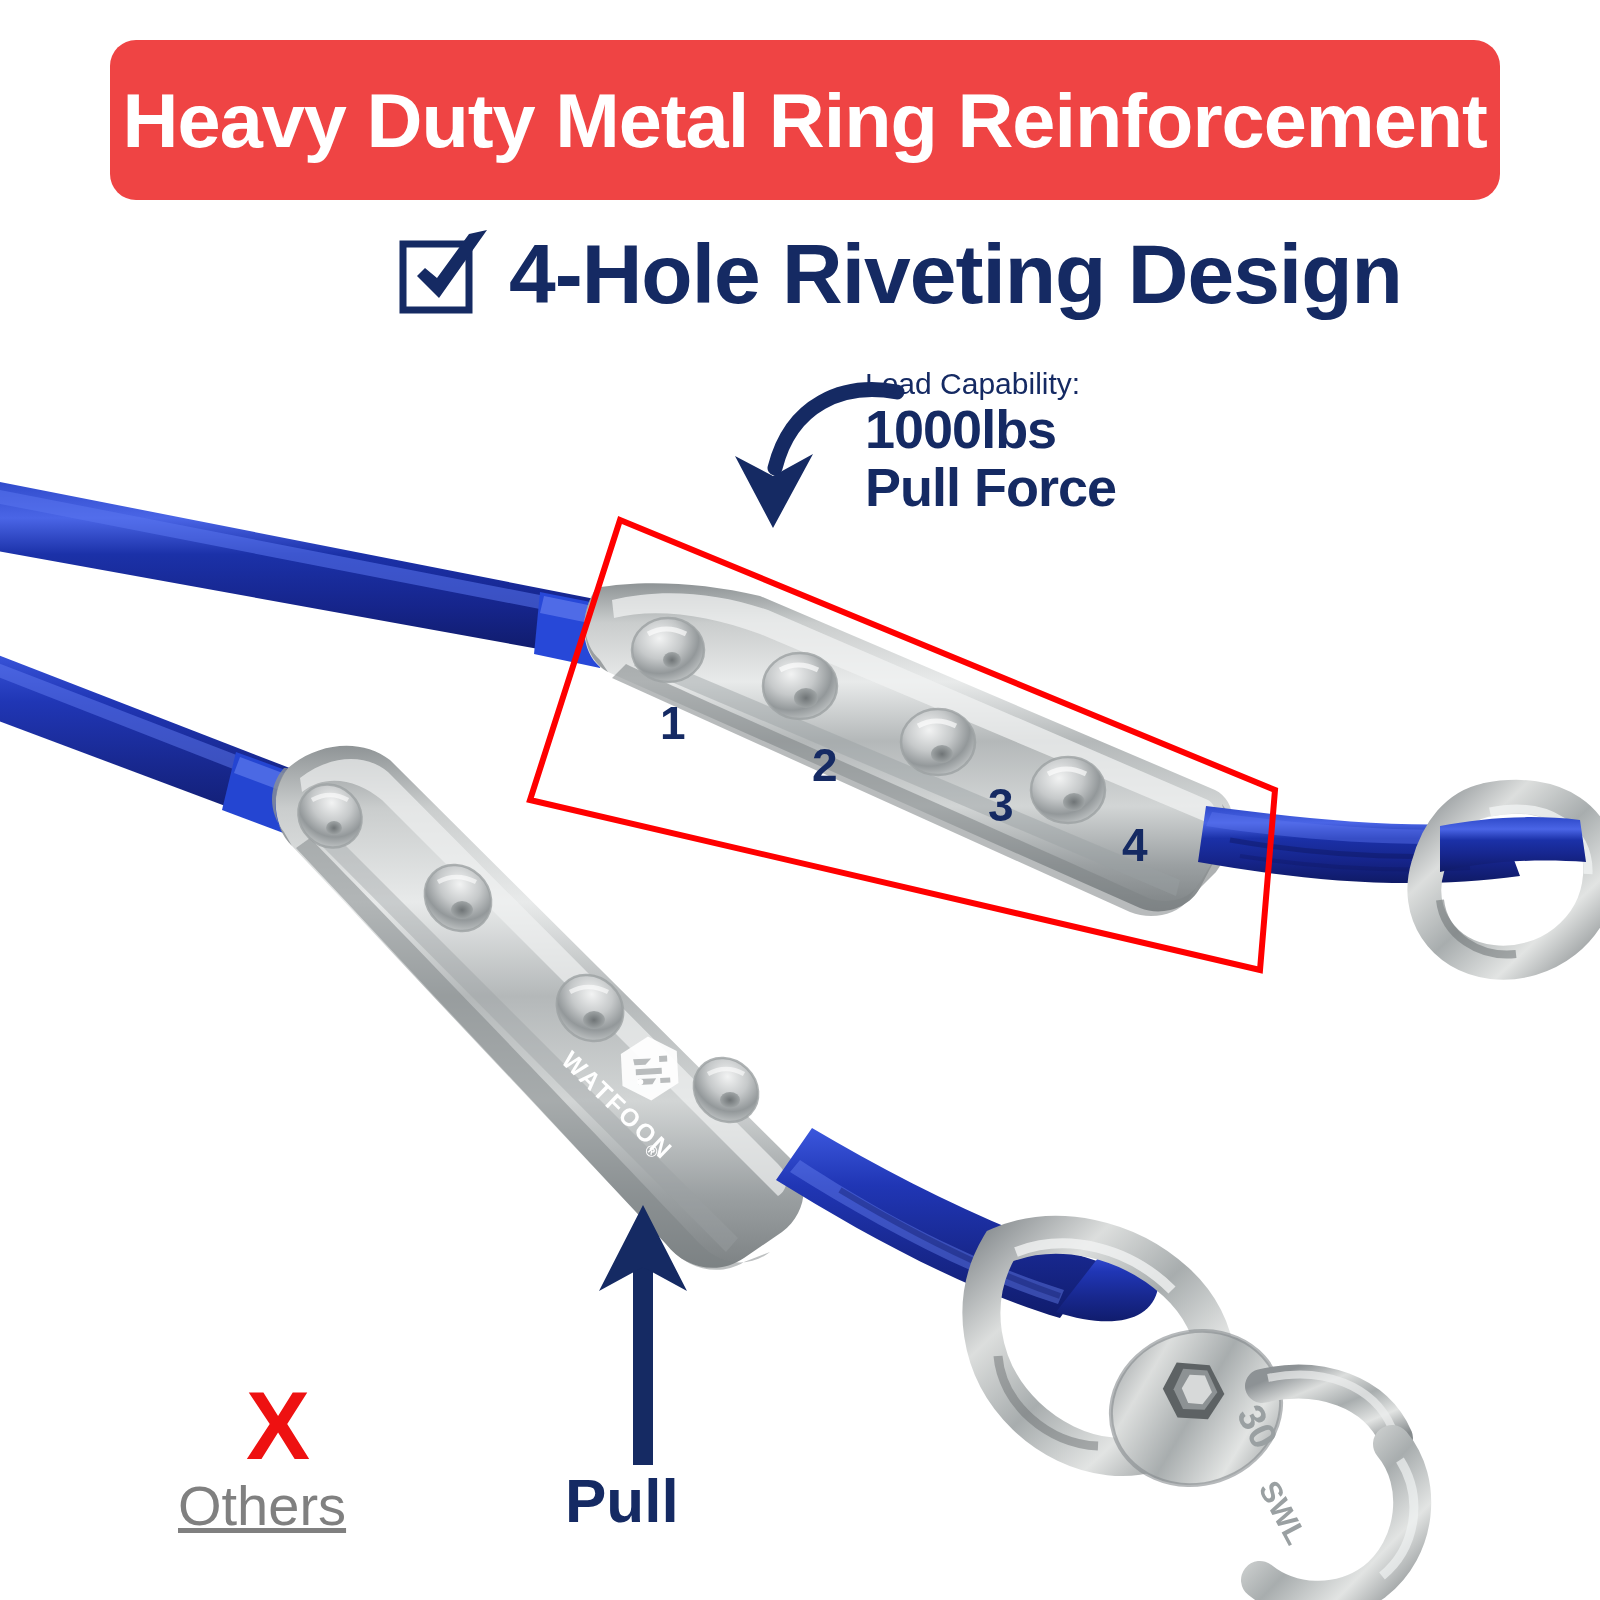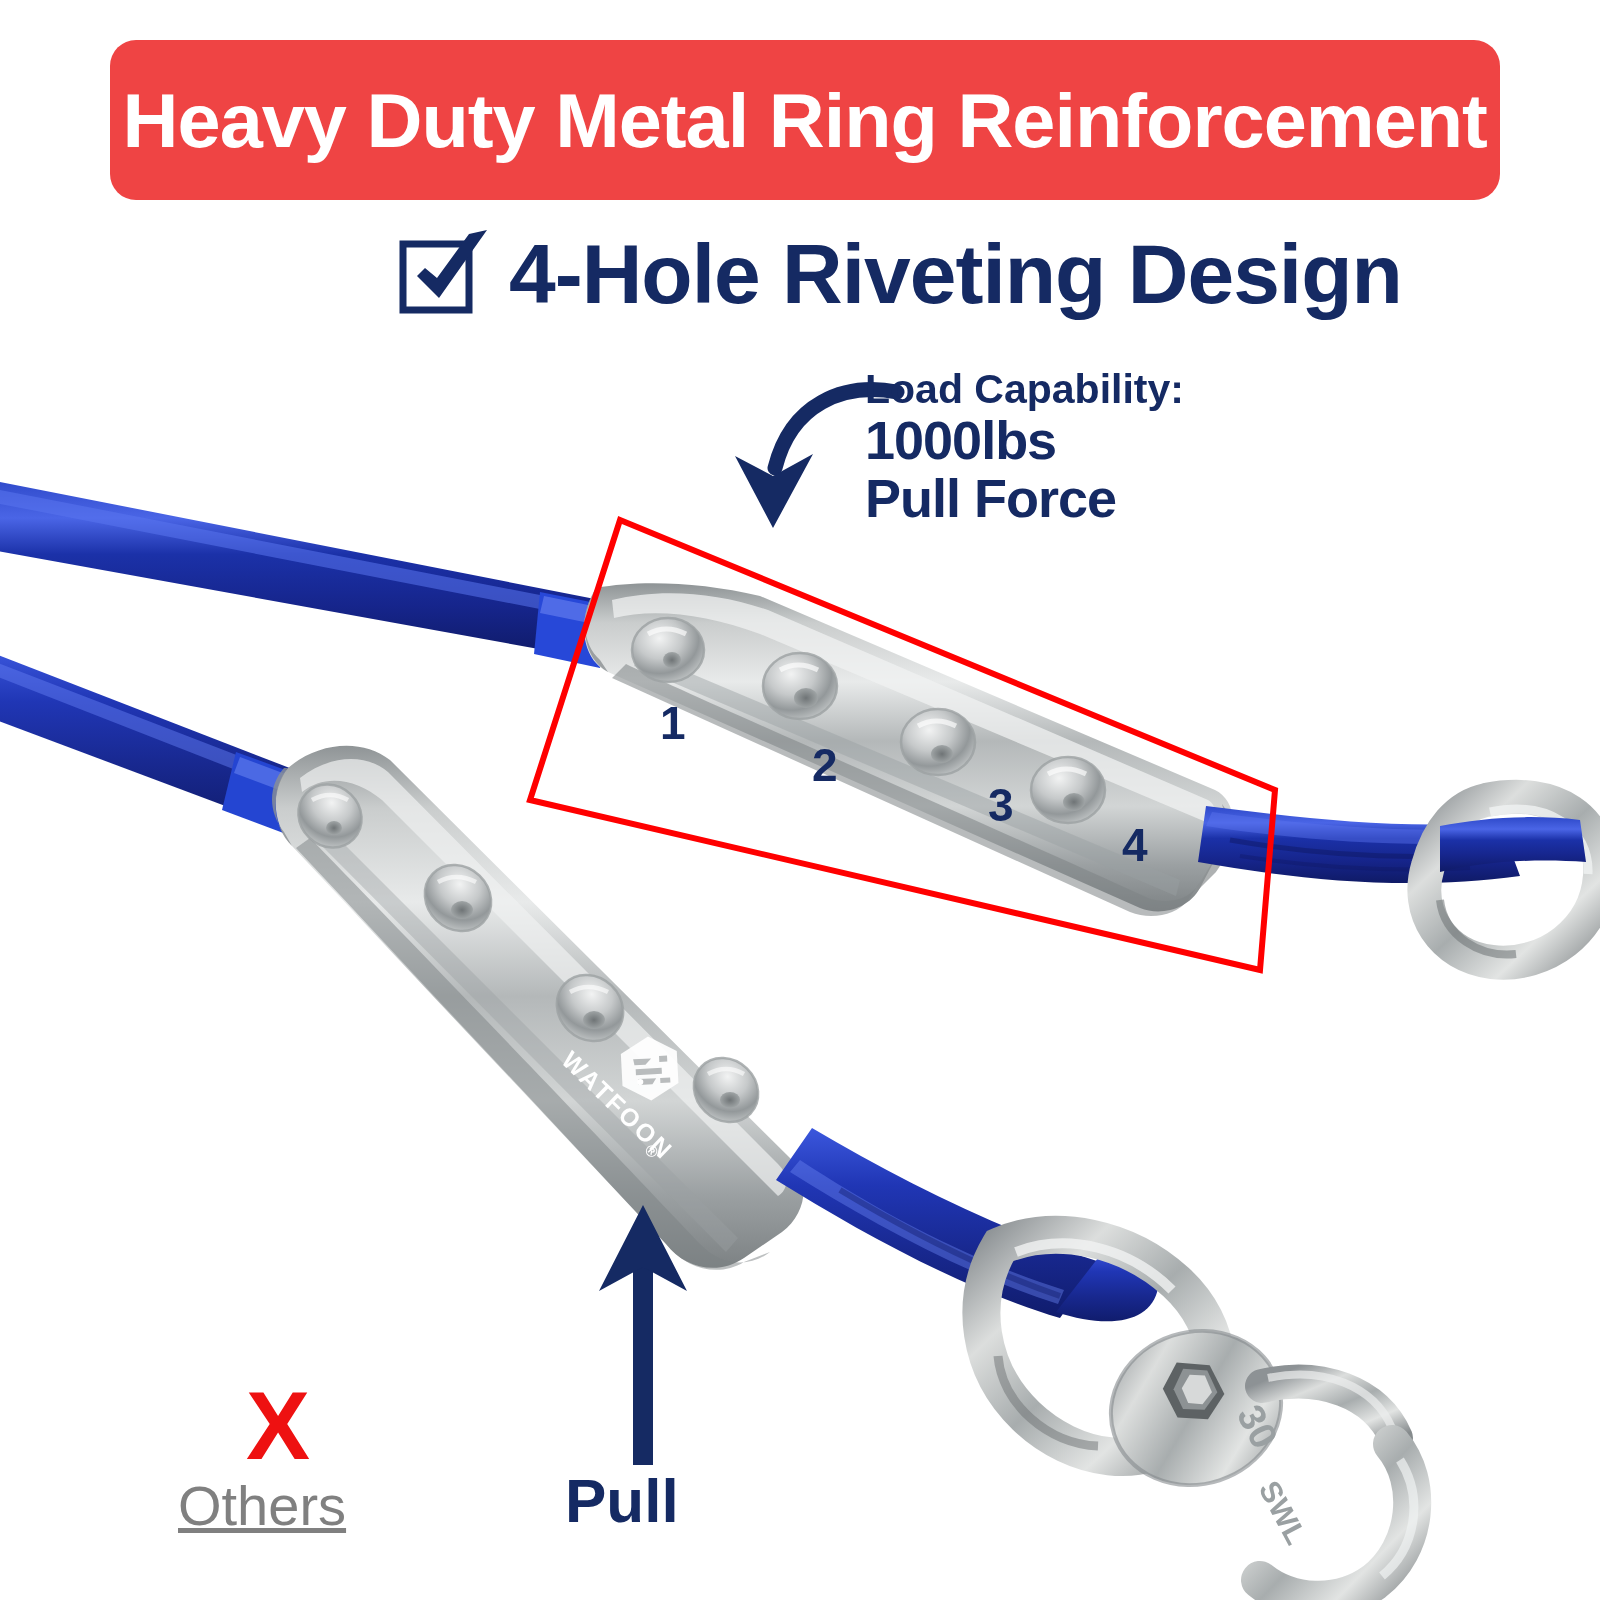--- a/index.html
+++ b/index.html
@@ -30,21 +30,21 @@
   }
   .checkbox-icon{width:92px;height:92px;position:relative;flex:0 0 auto;}
   .subtitle-text{
     color:#152a63;font-weight:bold;font-size:84px;white-space:nowrap;
     letter-spacing:-1px;line-height:1;
   }
 
   
   .callout{position:absolute;left:865px;top:368px;width:420px;}
   .callout .lab{
-    color:#152a63;font-weight:bold;font-size:41px;line-height:1.05;
+    color:#152a63;font-weight:normal;font-size:30px;line-height:1.05;
     white-space:nowrap;
   }
   .callout .big{
     color:#152a63;font-weight:bold;font-size:54px;line-height:1.08;
     white-space:nowrap;letter-spacing:-1px;
   }
   .curved-arrow{position:absolute;left:725px;top:360px;width:180px;height:175px;}
 
   
   .photo{position:absolute;inset:0;}

